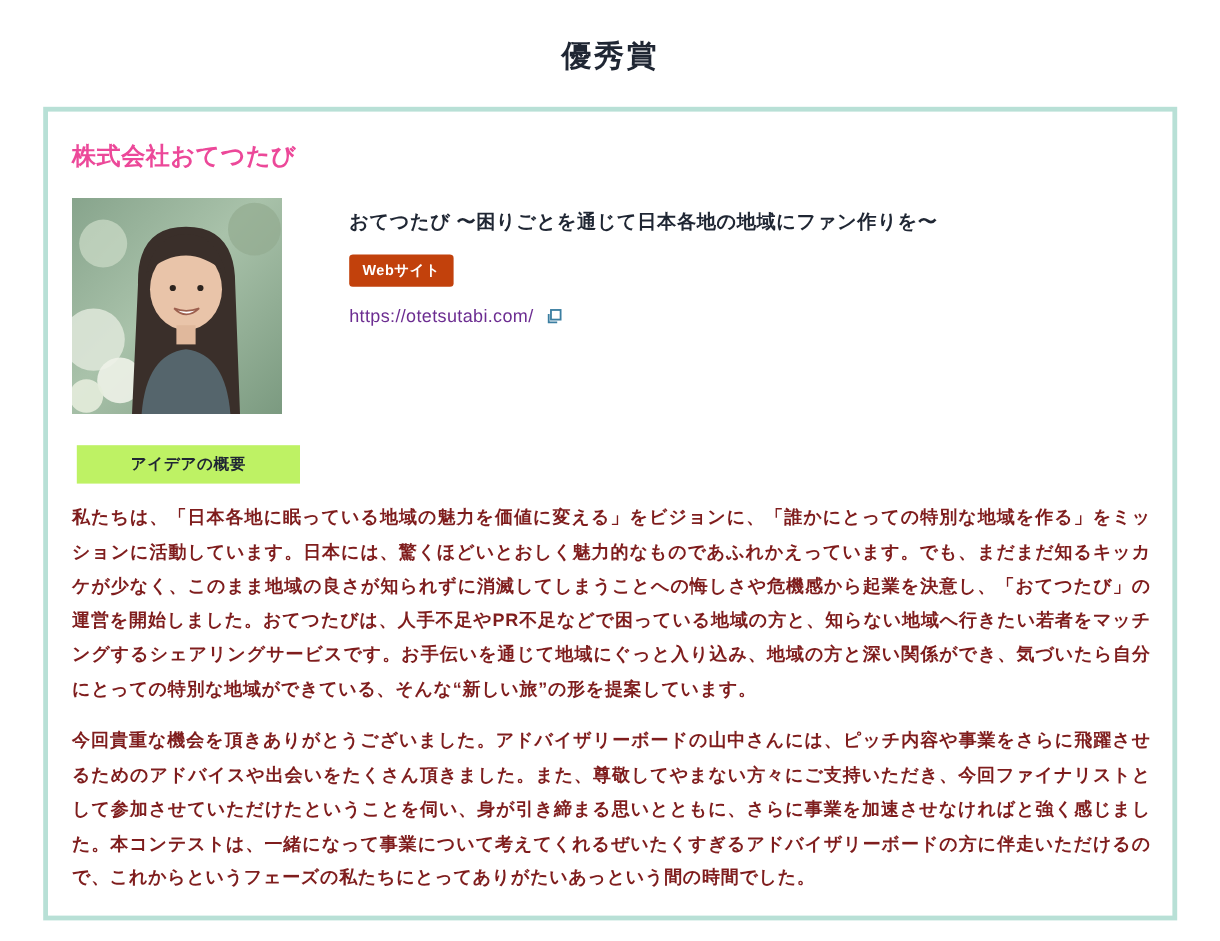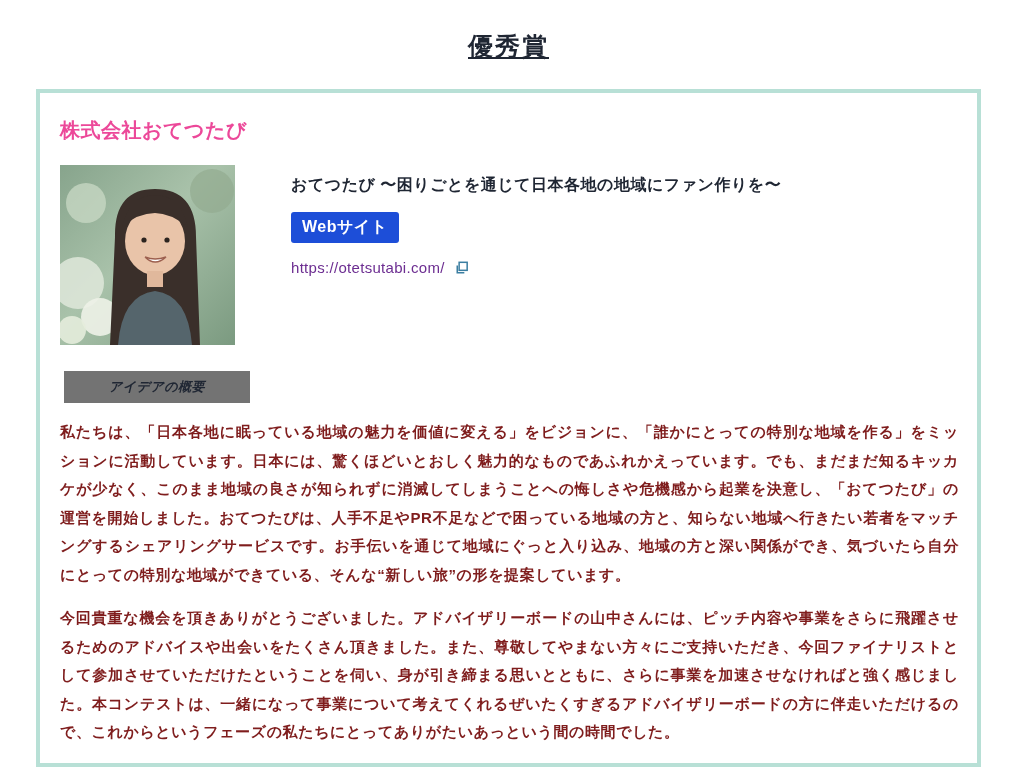--- a/index.html
+++ b/index.html
@@ -10,21 +10,20 @@
     color: #272c38;
     overflow: hidden;
   }
   .page-title {
     text-align: center;
     font-size: 25px;
     font-weight: bold;
     letter-spacing: 2px;
     color: #1f2633;
     margin-top: 30px;
-    text-decoration: underline;
   }
   .card {
     width: 945px;
     margin: 26px auto 0 auto;
     border: 4px solid #b8e0d6;
     background: #ffffff;
     padding: 16px 16px 16px 16px;
   }
   .company-name {
     font-size: 20px;
@@ -58,23 +57,23 @@
   }
   .representative {
     font-size: 16px;
     color: #2b3140;
     margin-top: 16px;
     letter-spacing: 0.5px;
   }
   .web-badge {
     display: inline-block;
     margin-top: 16px;
-    background: #1d4ed8;
+    background: #c2410c;
     color: #ffffff;
-    font-size: 16px;
+    font-size: 12px;
     font-weight: bold;
     padding: 5px 11px 5px 11px;
     border-radius: 3px;
     letter-spacing: 0.5px;
   }
   .link-row {
     margin-top: 16px;
     display: flex;
     align-items: center;
     gap: 8px;
@@ -86,29 +85,28 @@
     letter-spacing: 0.3px;
   }
   .copy-icon {
     display: inline-flex;
     cursor: pointer;
   }
   .section-label {
     width: 186px;
     height: 32px;
     margin: 26px 0 0 8px;
-    background: #737373;
+    background: #bef264;
     color: #1f2633;
     font-size: 13px;
     font-weight: bold;
     display: flex;
     align-items: center;
     justify-content: center;
     letter-spacing: 0.5px;
-    font-style: italic;
   }
   .section-body {
     margin: 15px 2px 0 4px;
     font-size: 15px;
     line-height: 28.5px;
     letter-spacing: 0.6px;
     text-align: justify;
     color: #7f1d1d;
     font-weight: bold;
   }

